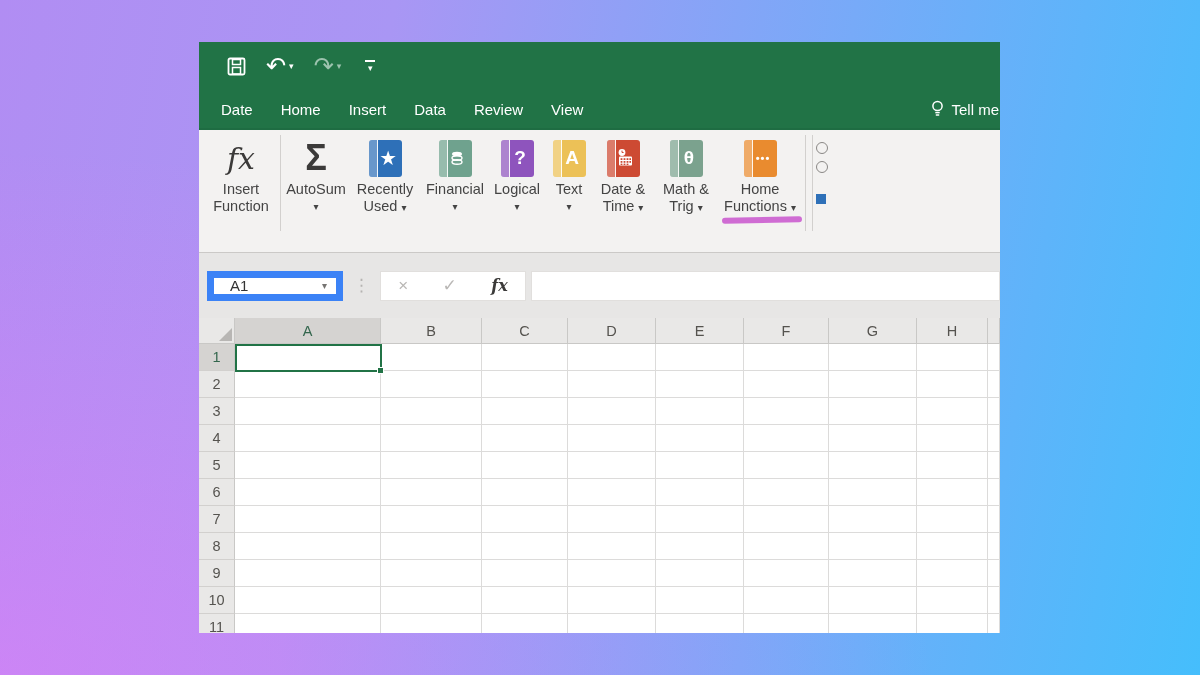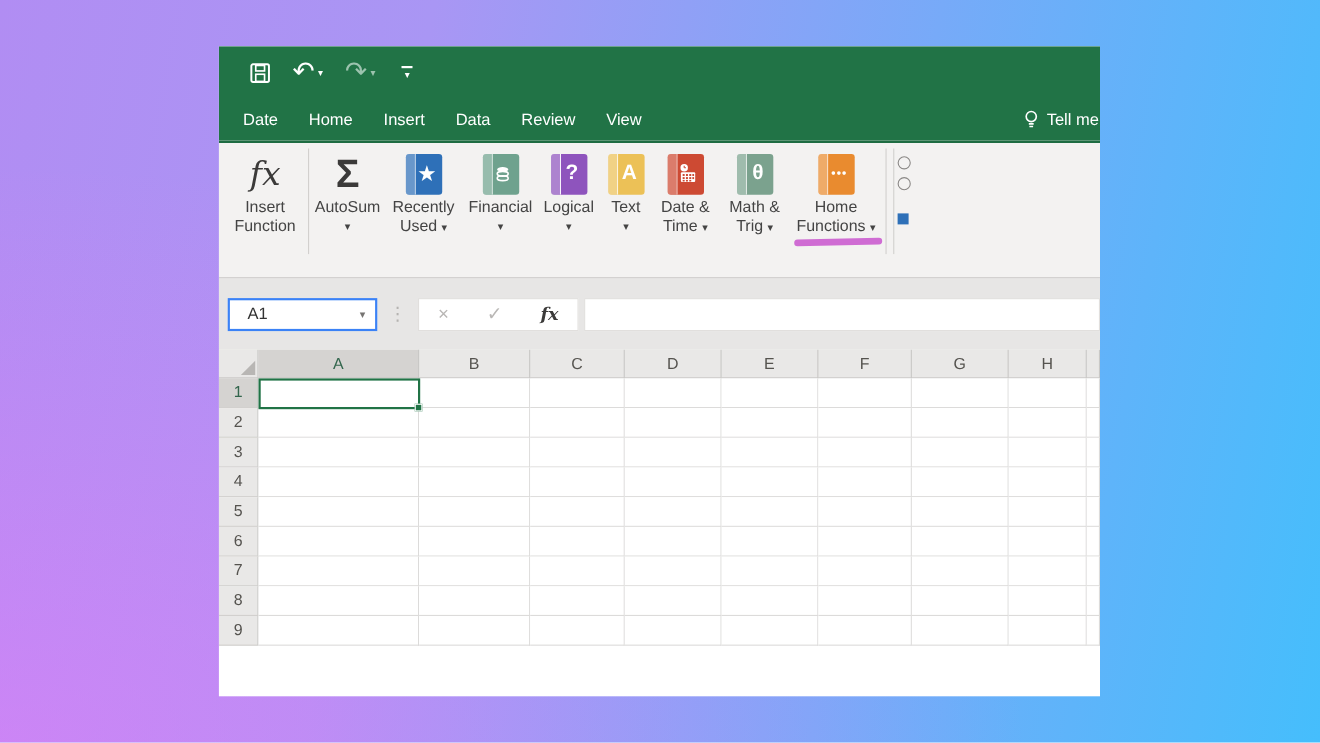--- a/index.html
+++ b/index.html
@@ -53,21 +53,21 @@
   .group-label { position:absolute; bottom:4px; left:140px; width:440px; text-align:center;
                  font-size:13.5px; color:#6a6865; }
   .mf-underline { position:absolute; left:4px; right:0px; bottom:-7px; height:6px;
                   background:#cf6cd3; border-radius:3px; transform:rotate(-1.2deg); }
   .clip-group { width:15px; display:flex; flex-direction:column; align-items:flex-start; gap:7px; margin-top:12px; }
   .clip-circle { width:12px; height:12px; border:1.6px solid #8a8886; border-radius:50%; }
   .clip-blue { width:10px; height:10px; background:#2e70b8; margin-top:14px; }
 
   
   .formula-row { height:65px; background:#e7e6e5; display:flex; align-items:center; padding:0 0 0 8px; }
-  .name-box { width:136px; height:30px; background:#fff; border:2px solid #3b82f6; display:flex;
+  .name-box { width:136px; height:30px; background:#fff; border:7px solid #3b82f6; display:flex;
               align-items:center; padding:0 9px 0 16px; font-size:15px; color:#333; }
   .name-caret { margin-left:auto; font-size:10px; color:#767472; }
   .fdots { margin:0 10px; color:#b5b3b1; font-size:17px; }
   .fx-box { width:146px; height:30px; background:#fff; border:1px solid #e1dfdd; display:flex;
             align-items:center; justify-content:space-around; }
   .fb-cancel, .fb-enter { color:#b9b7b5; font-size:17px; }
   .fb-fx { font-family:"DejaVu Serif", serif; font-style:italic; font-weight:700; font-size:16px; color:#3b3a39; }
   .fml { flex:1; height:30px; margin-left:5px; background:#fff; border:1px solid #e1dfdd;
          font:15px "Liberation Sans", sans-serif; padding:0 8px; outline:none; }
 
@@ -414,16 +414,40 @@
           <div class="cell" style="width: 146px;"></div>
           <div class="cell" style="width: 101px;"></div>
           <div class="cell" style="width: 86px;"></div>
           <div class="cell" style="width: 88px;"></div>
           <div class="cell" style="width: 88px;"></div>
           <div class="cell" style="width: 85px;"></div>
           <div class="cell" style="width: 88px;"></div>
           <div class="cell" style="width: 71px;"></div>
           <div class="cell" style="width: 12px;"></div>
         </div>
+        <div class="gridrow">
+          <div class="rowheader">10</div>
+          <div class="cell" style="width: 146px;"></div>
+          <div class="cell" style="width: 101px;"></div>
+          <div class="cell" style="width: 86px;"></div>
+          <div class="cell" style="width: 88px;"></div>
+          <div class="cell" style="width: 88px;"></div>
+          <div class="cell" style="width: 85px;"></div>
+          <div class="cell" style="width: 88px;"></div>
+          <div class="cell" style="width: 71px;"></div>
+          <div class="cell" style="width: 12px;"></div>
+        </div>
+        <div class="gridrow">
+          <div class="rowheader">11</div>
+          <div class="cell" style="width: 146px;"></div>
+          <div class="cell" style="width: 101px;"></div>
+          <div class="cell" style="width: 86px;"></div>
+          <div class="cell" style="width: 88px;"></div>
+          <div class="cell" style="width: 88px;"></div>
+          <div class="cell" style="width: 85px;"></div>
+          <div class="cell" style="width: 88px;"></div>
+          <div class="cell" style="width: 71px;"></div>
+          <div class="cell" style="width: 12px;"></div>
+        </div>
       </div>
 
   </div>
 </div>
 
 </body></html>

